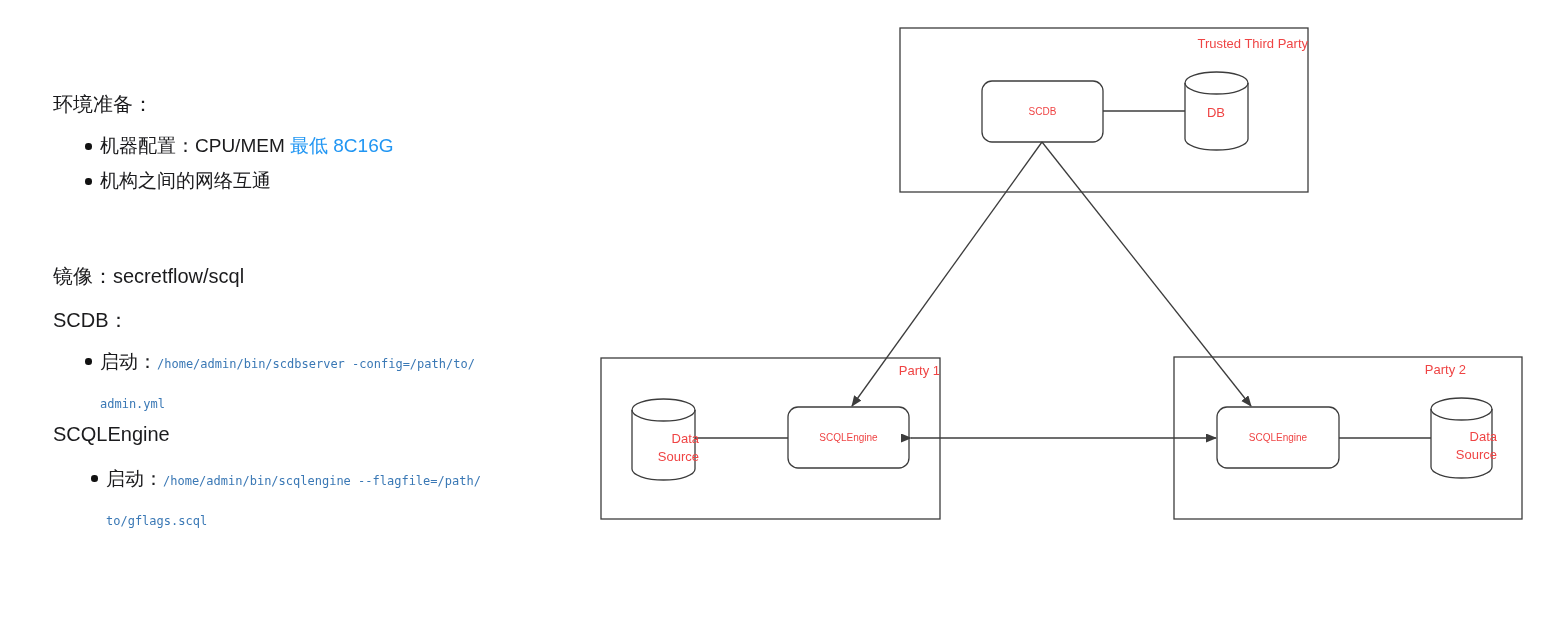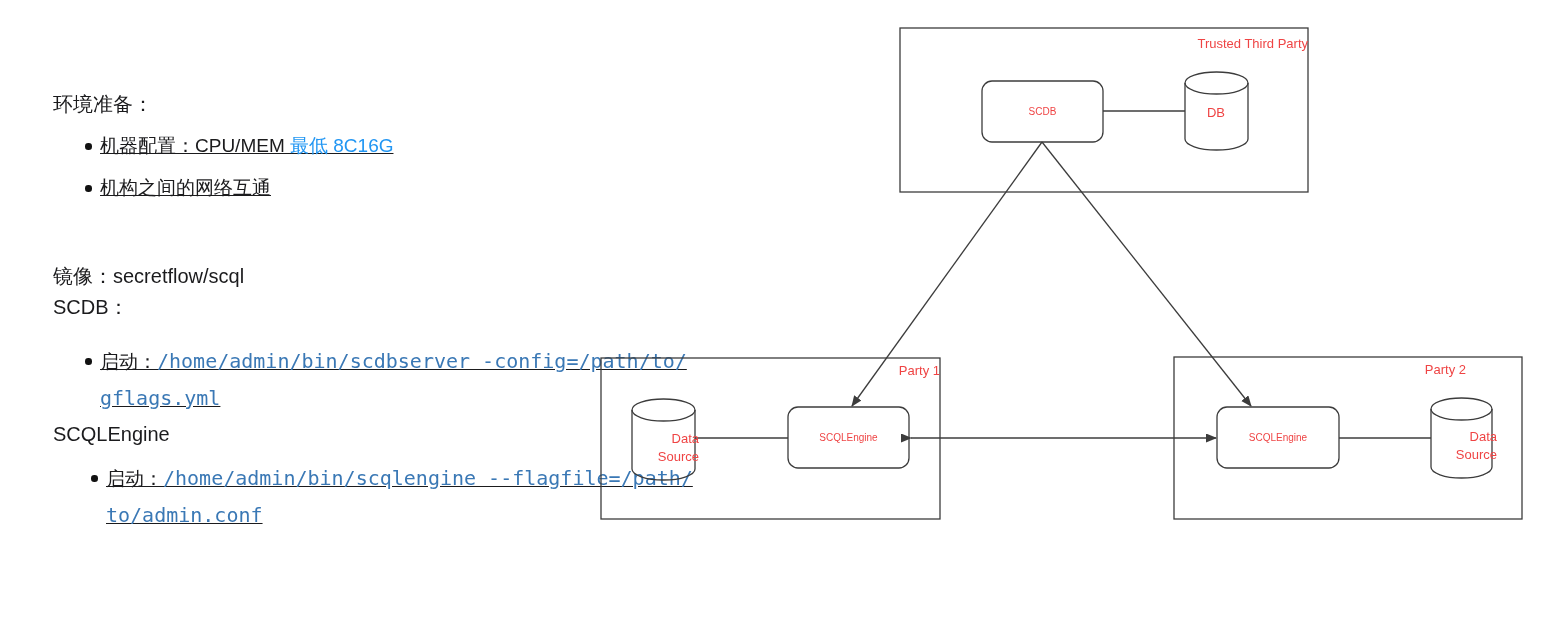--- a/index.html
+++ b/index.html
@@ -8,26 +8,26 @@
     --code-blue:#3a78b5;
     --stroke:#3c3c3c;
   }
   *{margin:0;padding:0;box-sizing:border-box;}
   html,body{width:1558px;height:631px;background:#ffffff;overflow:hidden;}
   body{font-family:"Liberation Sans","DejaVu Sans",sans-serif;color:var(--text);position:relative;}
 
   
   .abs{position:absolute;white-space:nowrap;margin-left:16px;}
   .note-heading{font-size:20px;line-height:26px;}
-  .note-li{position:absolute;padding-left:15px;font-size:19px;line-height:26px;white-space:nowrap;text-decoration:underline;}
+  .note-li{position:absolute;padding-left:15px;font-size:19px;line-height:26px;white-space:nowrap;}
   .note-li::before{content:"";position:absolute;left:0;top:10px;width:6.5px;height:6.5px;border-radius:50%;background:#111;}
   .note-li.code-li{line-height:37px;}
   .note-li.code-li::before{top:15px;}
   .hl{color:var(--hl-blue);}
-  .code{font-family:"DejaVu Sans Mono","Liberation Mono",monospace;font-size:20px;color:var(--code-blue);}
+  .code{font-family:"DejaVu Sans Mono","Liberation Mono",monospace;font-size:12px;color:var(--code-blue);}
   .link-underline{text-underline-offset:4px;}
 
   
   svg{position:absolute;left:0;top:0;}
   svg .shape{fill:none;stroke:var(--stroke);stroke-width:1.3;}
   svg line{stroke:var(--stroke);stroke-width:1.3;}
   .dlabel{position:absolute;font-size:13px;color:#ef4444;text-align:right;}
   .dlabel.center{display:flex;align-items:center;justify-content:center;}
   .node-label{font-size:10px;}
 </style>
@@ -35,40 +35,40 @@
 <body>
 
 <div>
 
   <div class="abs note-heading" style="left:37px;top:91px">环境准备：</div>
 
   <div class="note-li" style="left:85px;top:133px">
     <span>机器配置：CPU/MEM </span><span class="hl">最低 8C16G</span>
   </div>
 
-  <div class="note-li" style="left:85px;top:175px">
+  <div class="note-li" style="left:85px;top:168px">
     <span>机构之间的网络互通</span>
   </div>
 
   <div class="abs note-heading" style="left:37px;top:263px">
     <span>镜像：</span><span class="link-underline">secretflow/scql</span>
   </div>
 
-  <div class="abs note-heading" style="left:37px;top:294px">SCDB：</div>
+  <div class="abs note-heading" style="left:37px;top:307px">SCDB：</div>
 
   <div class="note-li code-li" style="left:85px;top:343px">
     <span>启动：</span><span class="code">/home/admin/bin/scdbserver -config=/path/to/</span><br>
-    <span class="code">gflags.yml</span>
+    <span class="code">admin.yml</span>
   </div>
 
   <div class="abs note-heading" style="left:37px;top:421px">SCQLEngine</div>
 
   <div class="note-li code-li" style="left:91px;top:460px">
     <span>启动：</span><span class="code">/home/admin/bin/scqlengine --flagfile=/path/</span><br>
-    <span class="code">to/admin.conf</span>
+    <span class="code">to/gflags.scql</span>
   </div>
 
 </div>
 
 <svg width="1558" height="631" viewBox="0 0 1558 631">
   <defs>
     <marker id="arrow" markerUnits="userSpaceOnUse" markerWidth="14" markerHeight="12" refX="10" refY="4.5" orient="auto">
       <path d="M0,0 L11,4.5 L0,9 z" fill="#3c3c3c"></path>
     </marker>
   </defs>

